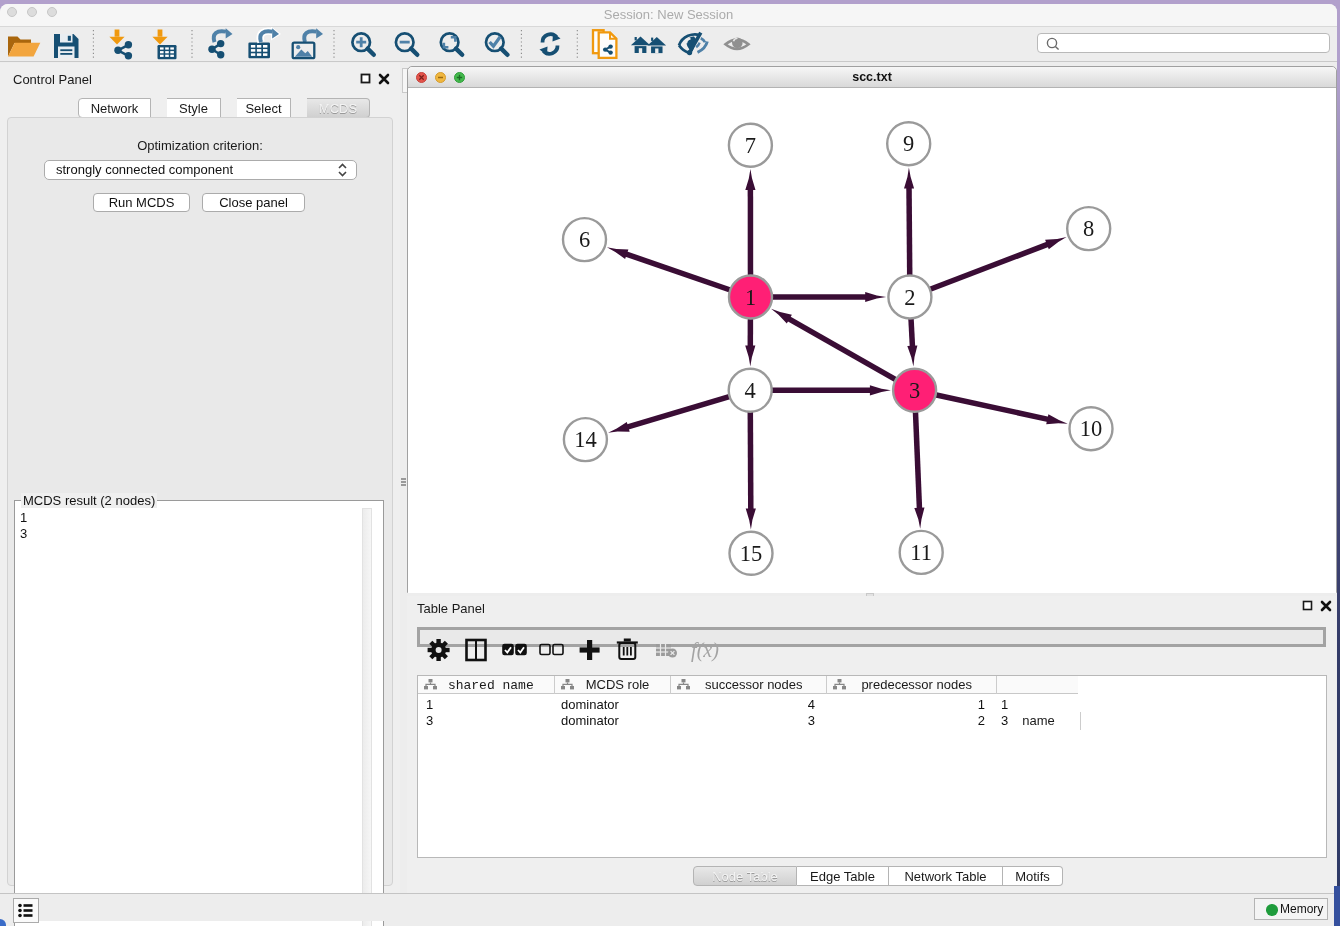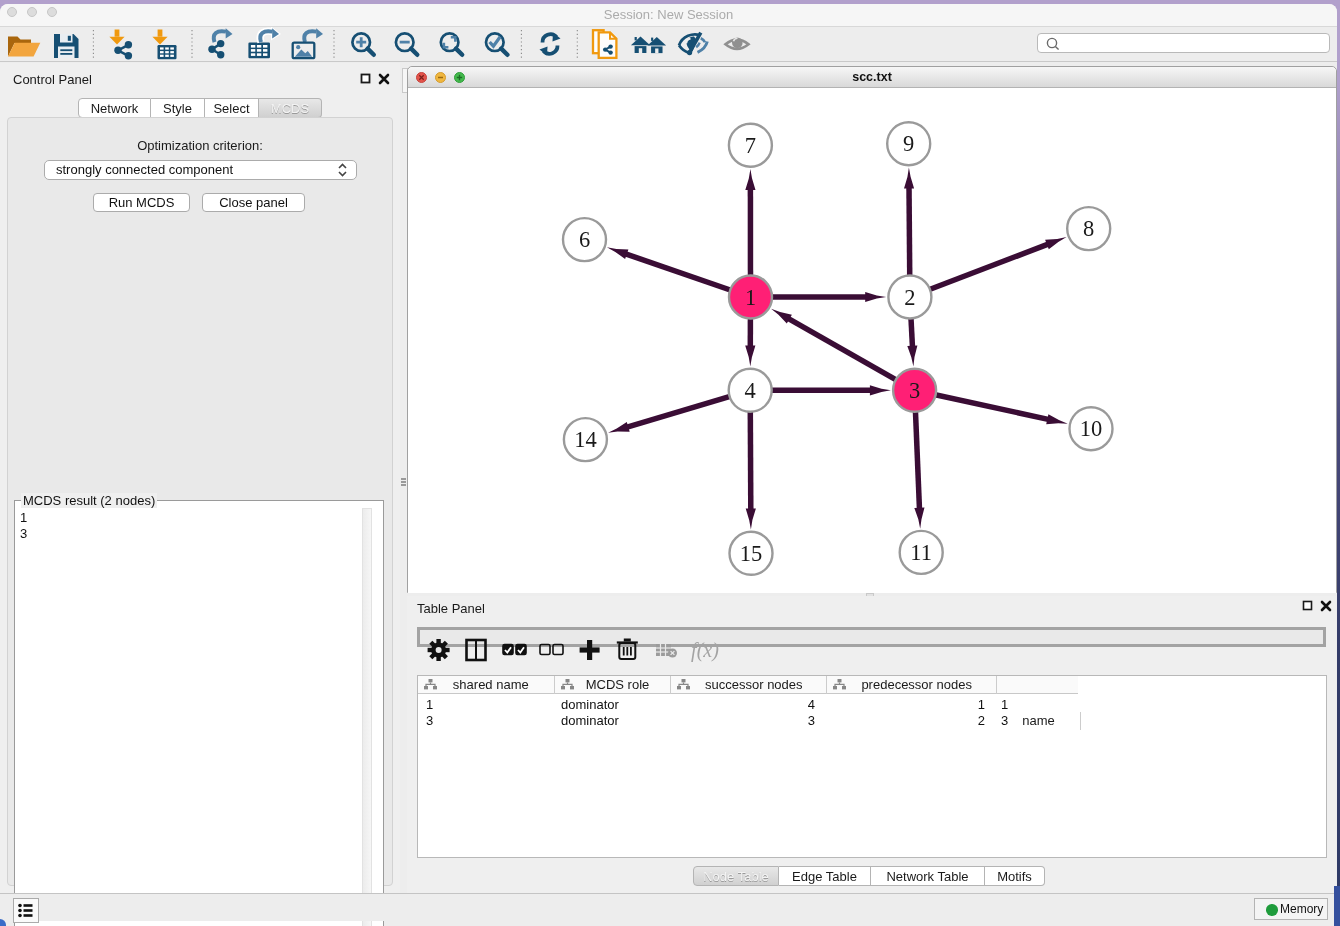--- a/index.html
+++ b/index.html
@@ -17,21 +17,21 @@
 
 #leftpanel { position:absolute; left:0; top:59px; width:400px; height:830px; background:#efefef; }
 #cptitle { position:absolute; left:13px; top:9px; font-size:13px; color:#1a1a1a; }
 #cpcontent { position:absolute; left:7px; top:54px; width:386px; height:769px; background:#e9e9e9; border:1px solid #d2d2d2; border-radius:4px; }
 
 .tabrow { position:absolute; display:flex; height:20px; }
 .tab { font-size:13px; color:#1a1a1a; background:#fff; border:1px solid #b4b4b4; border-left:none; line-height:19px; text-align:center; }
 .tab.first { border-left:1px solid #b4b4b4; border-radius:4px 0 0 4px; }
 .tab.last { border-radius:0 4px 4px 0; }
 .tab.sel { background:linear-gradient(#e8e8e8,#d0d0d0); color:#f3f3f3; text-shadow:0 1px 0 #9a9a9a; }
-#cptabs { left:78px; top:35px; }
+#cptabs { left:78px; top:35px;gap:16px; }
 
 #optlabel { position:absolute; left:0; top:75px; width:400px; text-align:center; font-size:13px; color:#1a1a1a; }
 #optselect { position:absolute; left:44px; top:97px; width:313px; height:20px; background:#fff; border:1px solid #ababab; border-radius:5px; font-size:13px; line-height:18px; padding-left:11px; color:#111; }
 .btn { position:absolute; height:19px; background:#fff; border:1px solid #ababab; border-radius:4px; font-size:13px; line-height:17px; text-align:center; color:#111; }
 #btnrun { left:93px; top:130px; width:97px; }
 #btnclose { left:202px; top:130px; width:103px; }
 
 #mcdsbox { position:absolute; left:14px; top:437px; width:370px; height:472px; border:1px solid #9a9a9a; background:#fff;text-align:center; }
 #mcdslegend { position:absolute; left:6px; top:-8px; background:#efefef; font-size:13px; color:#111; padding:0 2px; }
 #mcdslist { position:absolute; left:5px; top:9px; font-size:13px; color:#111; line-height:16px; }
@@ -357,21 +357,21 @@
 <text x="285" y="27" text-anchor="middle" font-family="Liberation Serif, serif" font-style="italic" font-size="20" fill="#a3a3a3">f(x)</text>
 </svg>
 </div>
     <div id="tpTable">
       <div id="tbhead">
 <div class="th" style="left:0px;width:136.6px;"><svg class="treeicon" viewBox="0 0 13 11">
               <rect x="4.5" y="0" width="4" height="3.4" fill="#878787"></rect>
               <rect x="0" y="7" width="4" height="3.4" fill="#878787"></rect>
               <rect x="9" y="7" width="4" height="3.4" fill="#878787"></rect>
               <path d="M6.5,3.4 V5.4 M2,7 V5.4 H11 V7" stroke="#878787" stroke-width="1.2" fill="none"></path>
-            </svg><span style="padding-left:10px;">shared name</span></div>
+            </svg><span style="padding-left:10px;font-family:Liberation Mono, monospace;">shared name</span></div>
 <div class="th" style="left:136.6px;width:116.80000000000001px;"><svg class="treeicon" viewBox="0 0 13 11">
               <rect x="4.5" y="0" width="4" height="3.4" fill="#878787"></rect>
               <rect x="0" y="7" width="4" height="3.4" fill="#878787"></rect>
               <rect x="9" y="7" width="4" height="3.4" fill="#878787"></rect>
               <path d="M6.5,3.4 V5.4 M2,7 V5.4 H11 V7" stroke="#878787" stroke-width="1.2" fill="none"></path>
             </svg><span style="padding-left:10px;">MCDS role</span></div>
 <div class="th" style="left:253.4px;width:155.79999999999998px;"><svg class="treeicon" viewBox="0 0 13 11">
               <rect x="4.5" y="0" width="4" height="3.4" fill="#878787"></rect>
               <rect x="0" y="7" width="4" height="3.4" fill="#878787"></rect>
               <rect x="9" y="7" width="4" height="3.4" fill="#878787"></rect>
@@ -394,21 +394,21 @@
         </div>
       <div class="trow" style="top:37px;">
           <div class="td" style="left:8px;">3</div>
           <div class="td" style="left:143px;">dominator</div>
           <div class="td" style="left:253px;width:144px;text-align:right;">3</div>
           <div class="td" style="left:409px;width:158px;text-align:right;">2</div>
           <div class="td" style="left:583px;">3</div>
         </div>
     </div>
     <div class="tabrow" id="tptabs">
-      <div class="tab sel first" style="width:86px;">Node Table</div>
+      <div class="tab sel first" style="width:104px;">Node Table</div>
         <div class="tab" style="width:92px;">Edge Table</div>
         <div class="tab" style="width:114px;">Network Table</div>
         <div class="tab last" style="width:60px;">Motifs</div>
     </div>
   </div>
   <div id="statusbar">
     <div id="listbtn">
         <svg width="24" height="23" viewBox="0 0 24 23" style="position:absolute;left:0;top:0;">
 <circle cx="6" cy="6.5" r="1.8" fill="#111"></circle>
           <circle cx="6" cy="11.5" r="1.8" fill="#111"></circle>

